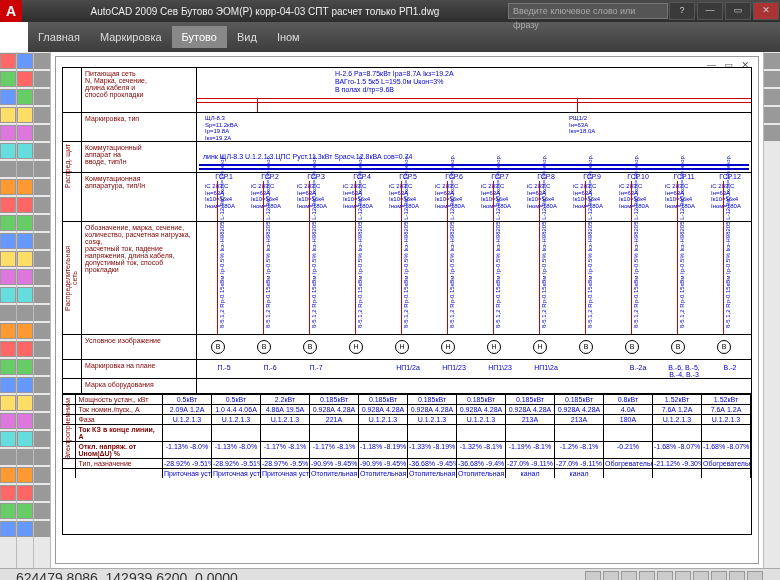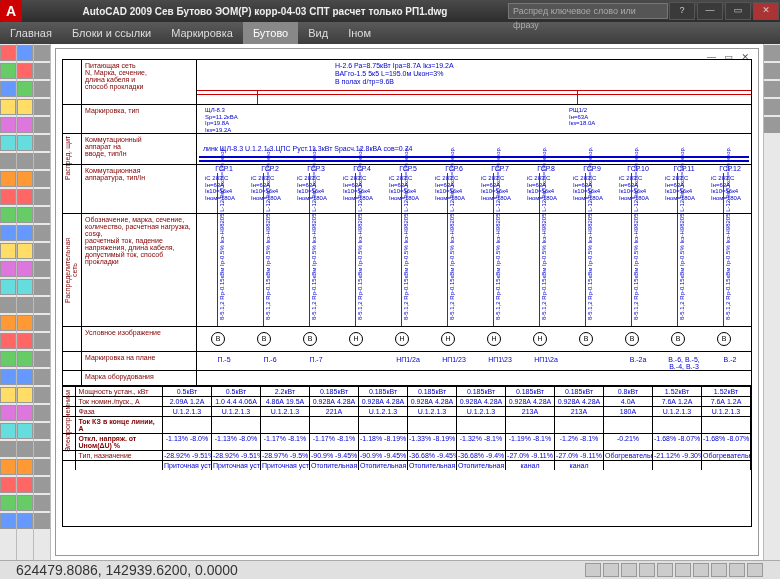--- a/index.html
+++ b/index.html
@@ -1,23 +1,23 @@
 <!DOCTYPE html>
 <html><head>
 <meta charset="utf-8">
 <style>
   html,body{margin:0;padding:0;width:780px;height:580px;overflow:hidden;font-family:Arial,sans-serif;background:#fff;}
   .titlebar{height:22px;background:linear-gradient(#4a4a4a,#2d2d2d);color:#eee;display:flex;align-items:center;font-size:10px;}
   .app-logo{width:22px;height:22px;background:#cc0000;display:flex;align-items:center;justify-content:center;color:#fff;font-weight:bold;font-size:14px;border-radius:2px;}
-  .title-text{flex:1;text-align:center;white-space:nowrap;overflow:hidden;text-overflow:ellipsis;padding:0 6px;font-weight:bold;}
+  .title-text{flex:1;text-align:center;white-space:nowrap;overflow:hidden;text-overflow:ellipsis;padding:0 6px;}
   .searchbox{width:150px;height:14px;background:#555;border:1px solid #777;font-size:9px;color:#aaa;padding:0 4px;line-height:14px;}
   .win-btns{display:flex;}
   .win-btn{width:24px;height:16px;background:#3a3a3a;border:1px solid #555;margin:2px 1px;text-align:center;font-size:9px;color:#ccc;line-height:14px;}
   .win-close{background:#a33;}
-  .menubar{height:22px;background:linear-gradient(#5a5a5a,#3d3d3d);display:flex;align-items:center;font-size:11px;color:#ddd;}
+  .menubar{height:30px;background:linear-gradient(#5a5a5a,#3d3d3d);display:flex;align-items:center;font-size:11px;color:#ddd;margin-left:28px;}
   .menu-item{padding:0 10px;height:22px;line-height:22px;}
   .menu-item.active{background:#888;color:#fff;}
   .workspace{position:relative;height:516px;display:flex;}
   .vtoolbar{width:16px;background:#e8e8e8;border-right:1px solid #bbb;display:flex;flex-direction:column;}
   .tb-ico{width:14px;height:14px;margin:1px auto;background:#ccc;border:1px solid #999;font-size:8px;text-align:center;line-height:14px;}
   .c-r{background:#f66;} .c-g{background:#6c6;} .c-b{background:#69f;} .c-y{background:#fd6;} .c-m{background:#d7d;} .c-c{background:#6dd;} .c-k{background:#999;} .c-o{background:#f93;}
   .canvas-area{flex:1;position:relative;background:#fff;overflow:hidden;}
   .dwg{position:absolute;left:4px;top:4px;right:4px;bottom:4px;border:1px solid #999;}
   .dwg-win-icons{position:absolute;top:3px;right:6px;font-size:9px;color:#555;letter-spacing:3px;}
   
@@ -44,32 +44,31 @@
   .top-note{position:absolute;left:138px;top:2px;font-size:7px;color:#0000d0;line-height:8px;white-space:pre;}
   .vcable{position:absolute;writing-mode:vertical-rl;transform:rotate(180deg);font-size:6px;color:#0000d0;white-space:nowrap;line-height:7px;}
   .sidelabelcol{width:18px;border-right:1px solid #000;}
 </style>
 </head>
 <body>
 
 <div class="titlebar">
   <div class="app-logo">A</div>
   <div class="title-text">AutoCAD 2009  Сев Бутово ЭОМ(Р) корр-04-03 СПТ расчет только РП1.dwg</div>
-  <div class="searchbox">Распред ключевое слово или фразу</div>
+  <div class="searchbox">Введите ключевое слово или фразу</div>
   <div class="win-btns">
     <div class="win-btn">?</div>
     <div class="win-btn">—</div>
     <div class="win-btn">▭</div>
     <div class="win-btn win-close">✕</div>
   </div>
 </div>
 
 <div class="menubar">
   <div class="menu-item">Главная</div>
-  <div class="menu-item">Блоки и ссылки</div>
   <div class="menu-item">Маркировка</div>
   <div class="menu-item active">Бутово</div>
   <div class="menu-item">Вид</div>
   <div class="menu-item">Iном</div>
 </div>
 
 <div class="workspace">
   <div class="vtoolbar">
     <div class="tb-ico c-r"></div>
       <div class="tb-ico c-g"></div>

